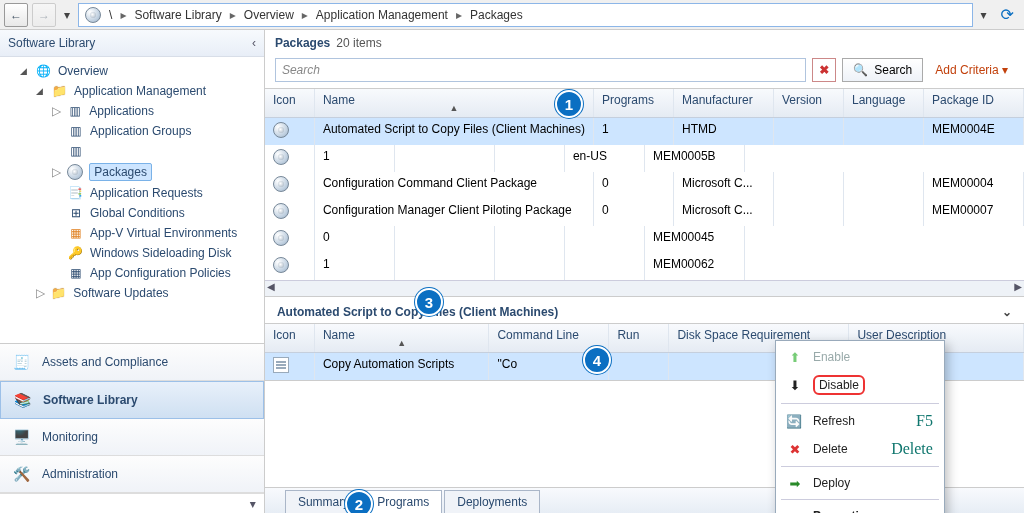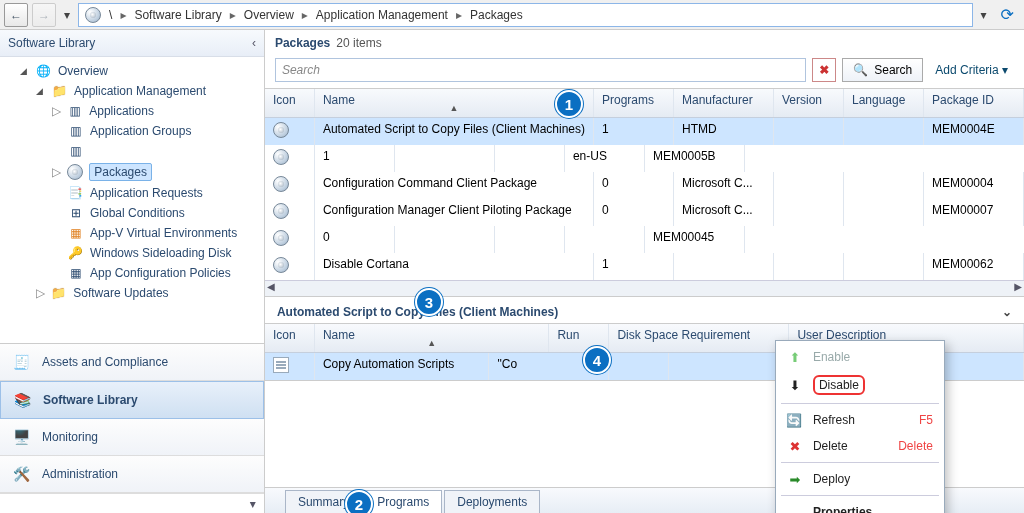--- a/index.html
+++ b/index.html
@@ -44,21 +44,21 @@
 .wsbtn .wsicon { width:20px; height:20px; display:inline-flex; align-items:center; justify-content:center; font-size:14px;}
 .wsfooter { height:20px; display:flex; align-items:center; justify-content:flex-end; padding:0 8px; color:#556; border-top:1px solid #ddd;}
 
 
 .rhead { padding:6px 10px; display:flex; align-items:center; gap:6px; font-size:15px; color:#2b4a6f;}
 .rhead .count { color:#555; font-weight:400;}
 .searchrow { display:flex; align-items:center; gap:6px; padding:2px 10px 6px;}
 .searchbox { flex:1; height:24px; border:1px solid #b0c4de; padding:0 6px; font-style:italic; color:#888; display:flex; align-items:center;}
 .xbtn { width:24px;height:24px; border:1px solid #c88; background:#fff; color:#c33; display:inline-flex;align-items:center;justify-content:center; font-weight:bold;}
 .sbtn { height:24px; padding:0 10px; border:1px solid #aaa; background:linear-gradient(#fff,#eef2f8); display:inline-flex; align-items:center; gap:6px;}
-.addcrit{ padding:0 6px; color:#0c4a6e;}
+.addcrit{ padding:0 6px; color:#c2410c;}
 
 
 .grid { border-top:1px solid #ccc; border-bottom:1px solid #ccc; }
 .grid .hdr { display:flex; background:linear-gradient(#f8fafd,#e5ebf3); border-bottom:1px solid #c5cfdd;}
 .grid .hdr .col, .grid .row .col { padding:4px 8px; border-right:1px solid #dfe6ef; overflow:hidden; text-overflow:ellipsis; white-space:nowrap; font-size:12px;}
 .grid .hdr .col { color:#2b4a6f;}
 .grid .row { display:flex; }
 .grid .row.sel { background:#cde5ff;}
 .c-icon{width:50px}.c-name{flex:1}.c-prog{width:80px}.c-man{width:100px}.c-ver{width:70px}.c-lang{width:80px}.c-pkg{width:100px}
 .sortind{font-size:9px;color:#555; text-align:center; display:block; margin-top:-4px;}
@@ -77,21 +77,21 @@
 
 
 .btabs{position:absolute;left:0;right:0;bottom:0;height:26px;border-top:1px solid #ccc;background:linear-gradient(#f8fafd,#e7edf5);display:flex;align-items:flex-end;padding-left:20px;}
 .btab{padding:4px 12px;border:1px solid #aab6c8;border-bottom:none;background:#fff;margin-right:2px;font-size:12px;color:#2b4a6f;}
 .btab.inactive{background:#f0f3f8;}
 
 
 .ctxmenu{position:absolute;left:510px;top:310px;width:170px;background:#fff;border:1px solid #9ab;box-shadow:3px 4px 10px rgba(0,0,0,.25);padding:3px;}
 .ctxitem{display:flex;align-items:center;gap:10px;padding:5px 8px;font-size:13px;color:#222;}
 .ctxitem.disabled{color:#9aa;}
-.ctxitem .kb{margin-left:auto;color:#ef4444;font-size:12px;}
+.ctxitem .kb{margin-left:auto;color:#0f766e;font-size:16px;font-family:Liberation Serif, serif;}
 .ctxsep{height:1px;background:#ccd;margin:3px 2px;}
 .cticon{width:16px;height:16px;display:inline-flex;align-items:center;justify-content:center;font-size:13px;}
 .disable-box{border:2px solid #e33;border-radius:6px;padding:1px 4px;}
 
 
 .callout{position:absolute;width:28px;height:28px;border-radius:50%;background:#0b6fc2;border:2px solid #fff;box-shadow:0 0 0 1px #0b6fc2;color:#fff;font-weight:bold;font-size:15px;display:flex;align-items:center;justify-content:center;}
 </style>
 </head>
 <body>
 
@@ -266,39 +266,39 @@
           <div class="row">
             <div class="col c-icon"><span class="pkgicon"></span></div>
             <div class="col c-prog">0</div>
             <div class="col c-man"></div>
             <div class="col c-ver"></div>
             <div class="col c-lang"></div>
             <div class="col c-pkg">MEM00045</div>
           </div>
           <div class="row">
             <div class="col c-icon"><span class="pkgicon"></span></div>
-            <div class="col c-name">Disable Cortana</div>
             <div class="col c-prog">1</div>
             <div class="col c-man"></div>
             <div class="col c-ver"></div>
             <div class="col c-lang"></div>
             <div class="col c-pkg">MEM00062</div>
           </div>
         </div>
       <div class="hsb"></div>
     </div>
 
     <div class="detail-title">
       <span>Automated Script to Copy Files (Client Machines)</span>
       <span class="chev">⌄</span>
     </div>
     <div class="grid grid2">
       <div class="hdr">
         <div class="col c-icon">Icon</div>
         <div class="col c-name"><span>Name</span><span class="sortind">▲</span></div>
+        <div class="col c-cmd">Command Line</div>
         <div class="col c-run">Run</div>
         <div class="col c-disk">Disk Space Requirement</div>
         <div class="col c-desc">User Description</div>
       </div>
       <div class="row sel">
         <div class="col c-icon"><span class="progicon"></span></div>
         <div class="col c-name">Copy Automation Scripts</div>
         <div class="col c-cmd">"Co</div>
         <div class="col c-run"></div>
         <div class="col c-disk"></div>

